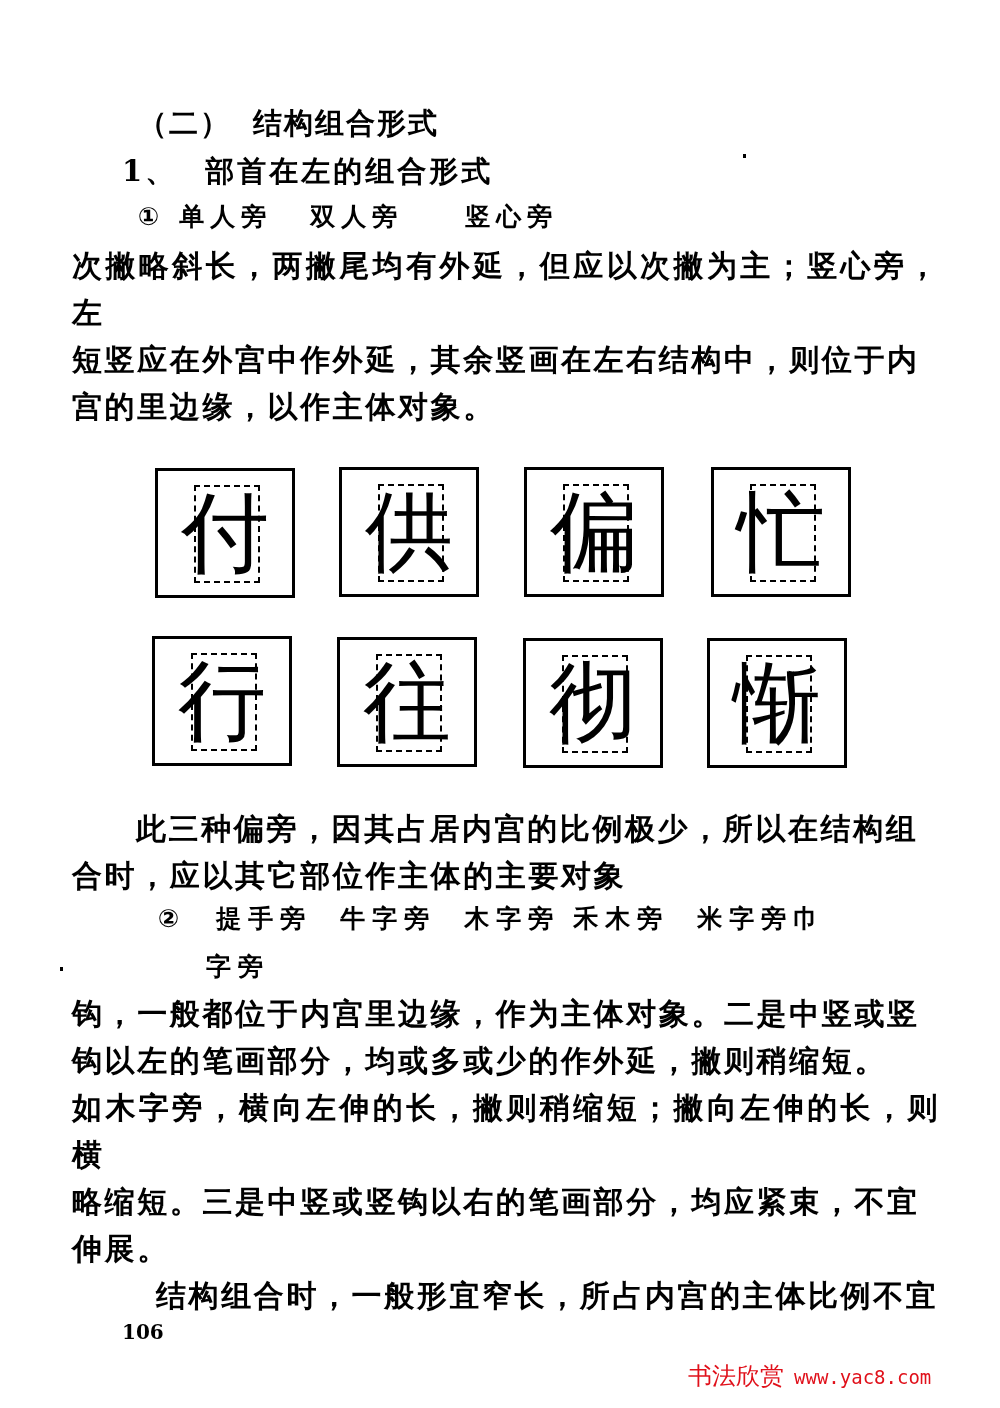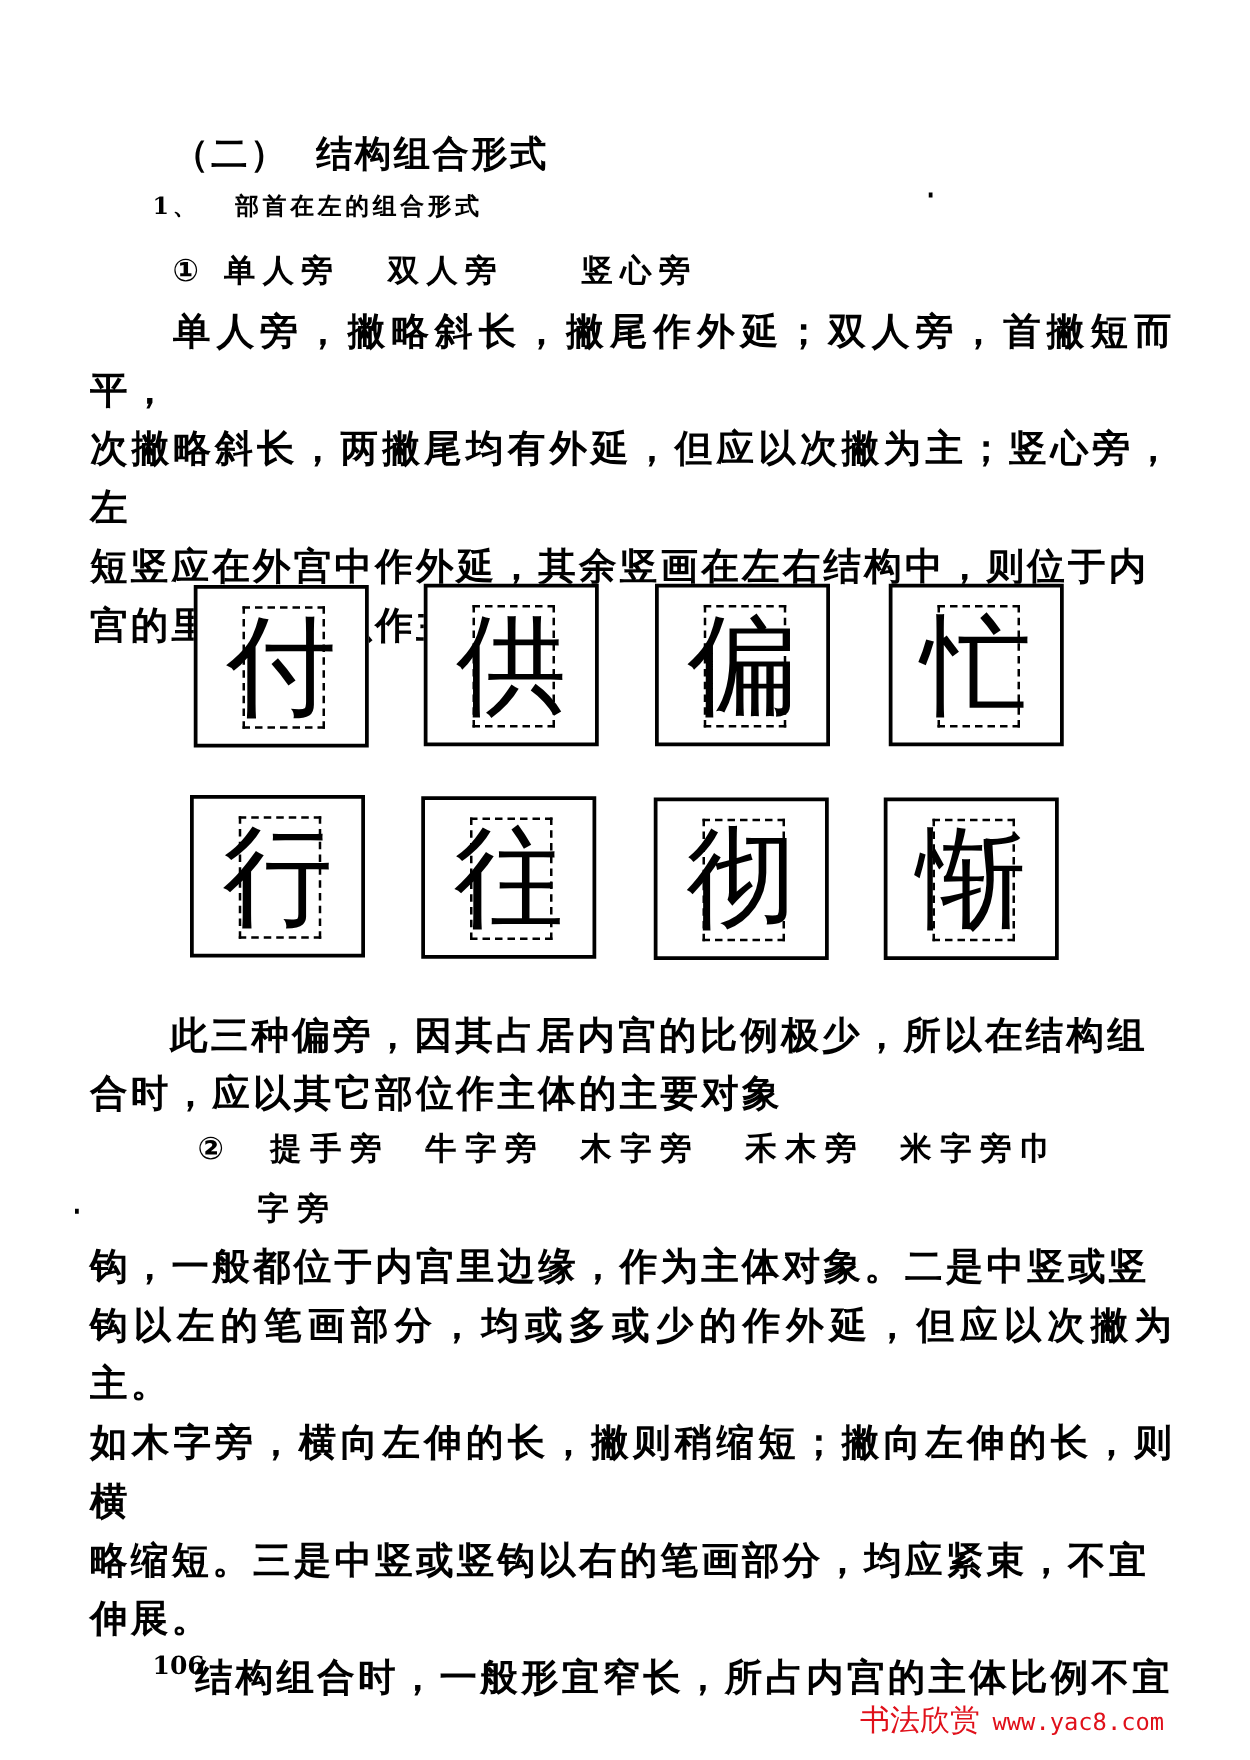--- a/index.html
+++ b/index.html
@@ -23,21 +23,21 @@
       font-weight: bold;
       font-size: 29px;
       letter-spacing: 2px;
     }
     .section-title .num { margin-right: 22px; }
 
     .sub-title {
       left: 122px; top: 152px;
       font-family: "DejaVu Sans", sans-serif;
       font-weight: bold;
-      font-size: 19px;
+      font-size: 29px;
       letter-spacing: 3px;
     }
     .sub-title .num { margin-right: 28px; font-family: "DejaVu Serif", serif; }
 
     .radical-line {
       font-family: "DejaVu Sans", sans-serif;
       font-weight: bold;
       font-size: 25px;
       letter-spacing: 6px;
     }
@@ -113,21 +113,20 @@
   <span class="num">1、</span><span>部首在左的组合形式</span>
 </div>
 
 <div class="speck" style="left:743px; top:154px;"></div>
 
 <div class="abs radical-line" style="left:138px; top:200px;">
   <span class="item" style="margin-right:14px;">①</span><span class="item" style="margin-right:38px;">单人旁</span><span class="item" style="margin-right:62px;">双人旁</span><span class="item">竖心旁</span>
 </div>
 
 <div class="para" style="top:242px;">
-  <div><span class="indent"></span><span>单人旁，撇略斜长，撇尾作外延；双人旁，首撇短而平，</span></div>
   <div>次撇略斜长，两撇尾均有外延，但应以次撇为主；竖心旁，左</div>
   <div>短竖应在外宫中作外延，其余竖画在左右结构中，则位于内</div>
   <div>宫的里边缘，以作主体对象。</div>
 </div>
 
 <div class="grid-box" style="left:155px; top:468px;">
   <div class="inner"></div>
   <div class="glyph">付</div>
 </div>
 <div class="grid-box" style="left:339px; top:467px;">
@@ -159,31 +158,31 @@
   <div class="inner"></div>
   <div class="glyph">惭</div>
 </div>
 
 <div class="para" style="top:805px;">
   <div><span class="indent"></span><span>此三种偏旁，因其占居内宫的比例极少，所以在结构组</span></div>
   <div>合时，应以其它部位作主体的主要对象</div>
 </div>
 
 <div class="abs radical-line" style="left:158px; top:902px; letter-spacing:7px;">
-  <span class="item" style="margin-right:30px;">②</span><span class="item" style="margin-right:28px;">提手旁</span><span class="item" style="margin-right:28px;">牛字旁</span><span class="item" style="margin-right:36px;">木字旁</span><span class="item" style="margin-right:28px;">禾木旁</span><span class="item" style="">米字旁</span><span class="item">巾</span>
+  <span class="item" style="margin-right:30px;">②</span><span class="item" style="margin-right:28px;">提手旁</span><span class="item" style="margin-right:28px;">牛字旁</span><span class="item" style="margin-right:13px;">木字旁</span><span class="item" style="margin-right:28px;">禾木旁</span><span class="item" style="">米字旁</span><span class="item">巾</span>
 </div>
 <div class="abs radical-line" style="left:206px; top:950px; letter-spacing:7px;">
   <span>字旁</span>
 </div>
 
 <div class="speck" style="left:60px; top:967px;"></div>
 
 <div class="para" style="top:990px;">
   <div>钩，一般都位于内宫里边缘，作为主体对象。二是中竖或竖</div>
-  <div>钩以左的笔画部分，均或多或少的作外延，但应以次撇为主。</div>
+  <div>钩以左的笔画部分，均或多或少的作外延，撇则稍缩短。</div>
   <div>如木字旁，横向左伸的长，撇则稍缩短；撇向左伸的长，则横</div>
   <div>略缩短。三是中竖或竖钩以右的笔画部分，均应紧束，不宜</div>
   <div>伸展。</div>
   <div><span class="indent" style="width:84px;"></span><span>结构组合时，一般形宜窄长，所占内宫的主体比例不宜</span></div>
 </div>
 
 <div class="abs page-number">106</div>
 <div class="abs watermark">
   <span>书法欣赏</span><span class="url">www.yac8.com</span>
 </div>

